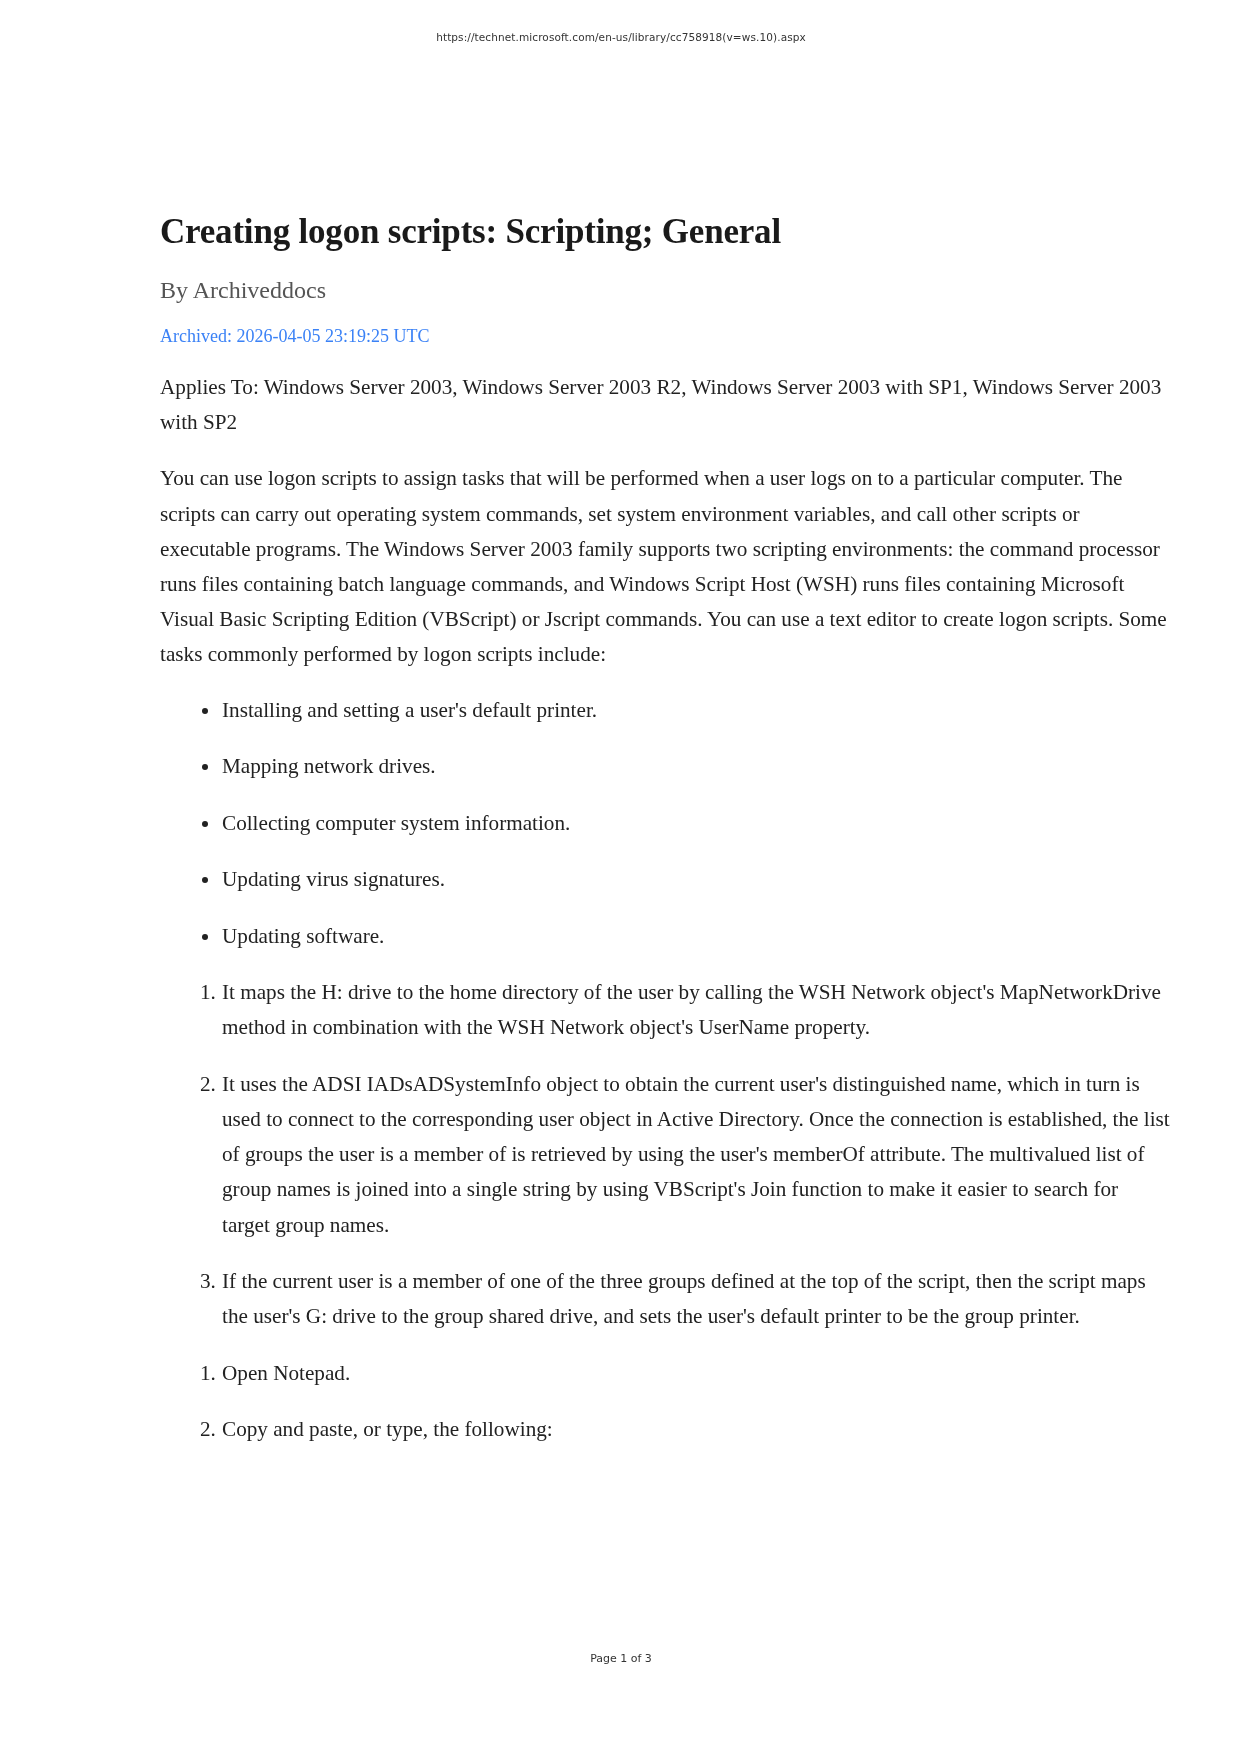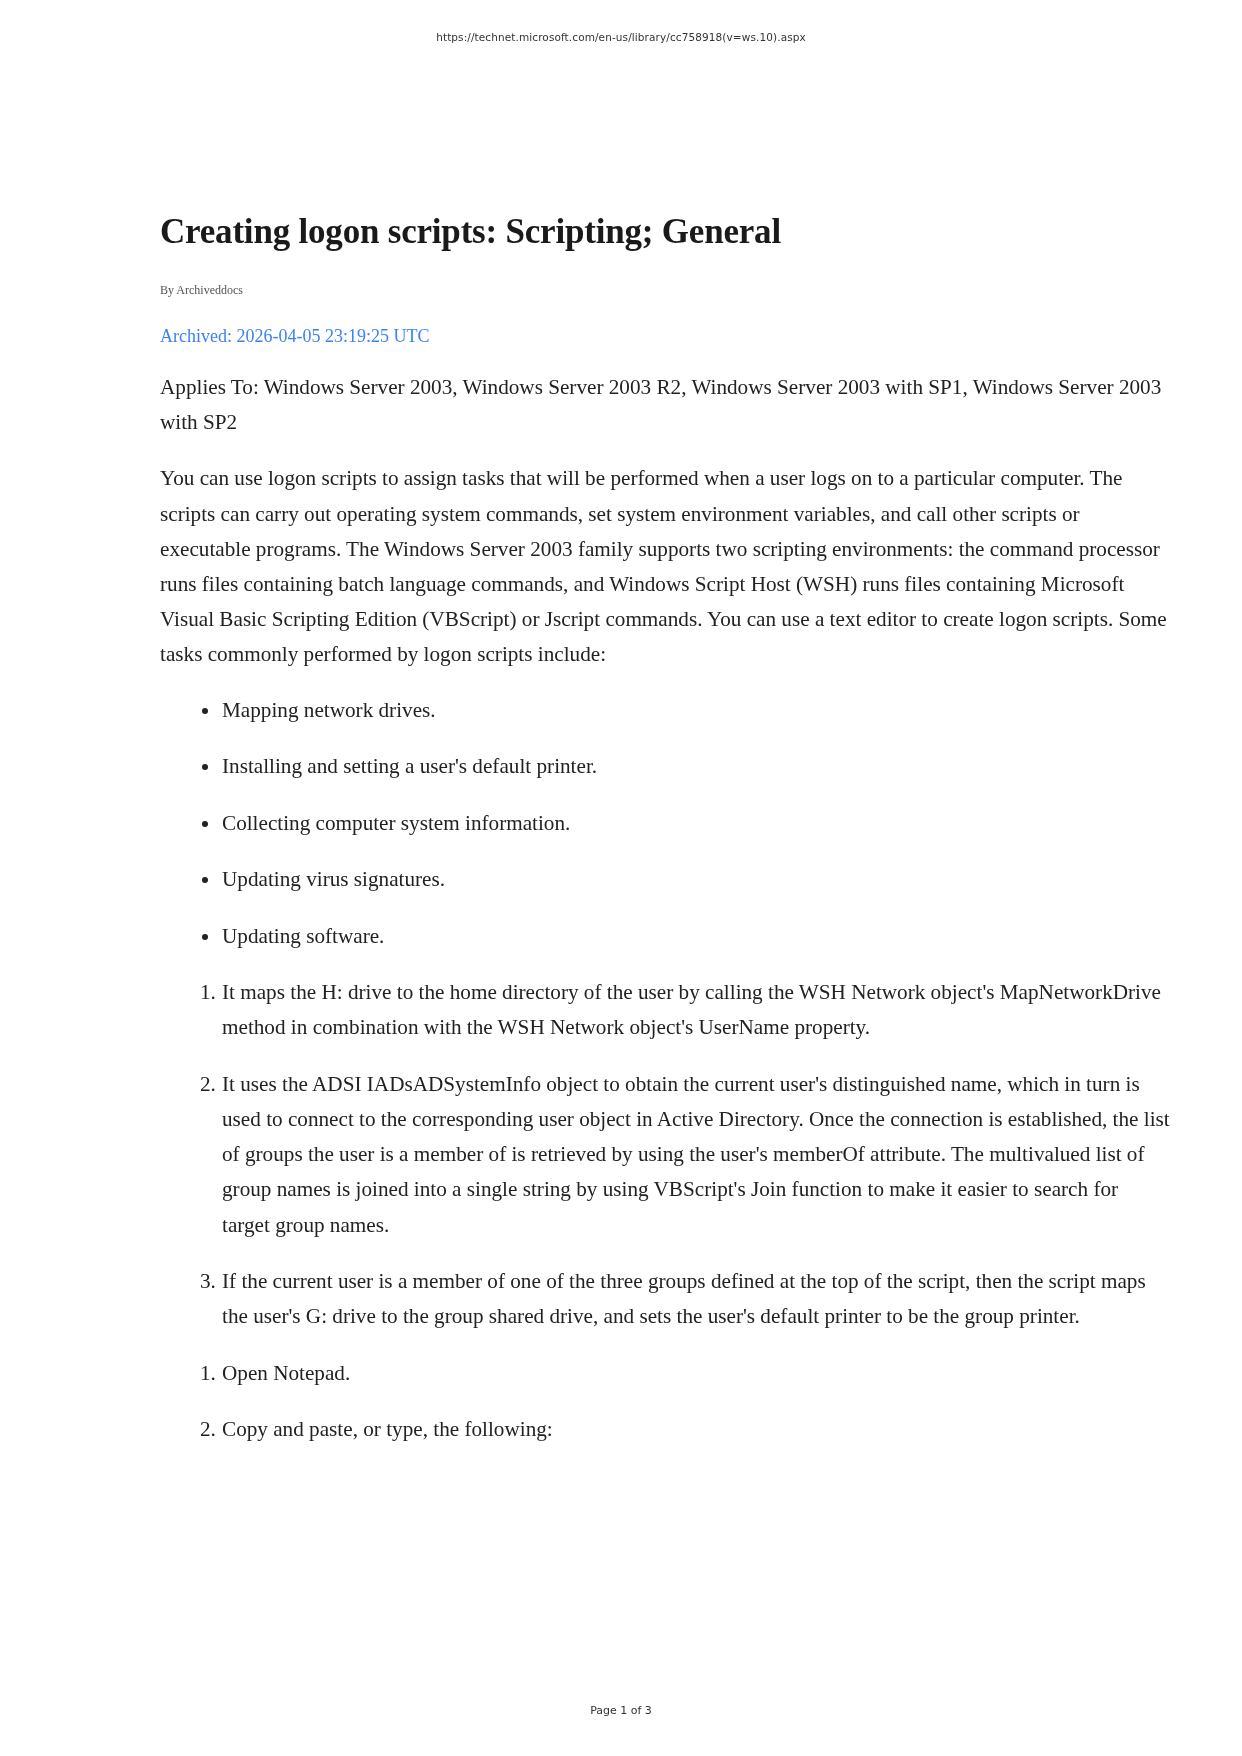--- a/index.html
+++ b/index.html
@@ -40,21 +40,21 @@
       font-family: "Liberation Serif", serif;
       font-weight: bold;
       font-size: 35px;
       line-height: 44px;
       margin: 0;
       color: #1a1a1a;
       letter-spacing: -0.2px;
     }
     .byline {
       margin-top: 21px;
-      font-size: 12px;
+      font-size: 24px;
       line-height: 30px;
       color: #555555;
     }
     .archived {
       margin-top: 18px;
       font-size: 18px;
       line-height: 26px;
       color: #3b82f6;
     }
     .applies {
@@ -93,21 +93,21 @@
     ol.steps li .num {
       position: absolute;
       left: -22px;
       top: 0;
     }
     .after-list {
       margin-top: -4px;
     }
     .page-footer {
       position: absolute;
-      top: 1704px;
+      top: 1652px;
       left: 0;
       width: 1242px;
       text-align: center;
       font-family: "DejaVu Sans", sans-serif;
       font-size: 11px;
       color: #333333;
     }
   </style>
 </head>
 <body>
@@ -119,25 +119,25 @@
   <div class="byline">By Archiveddocs</div>
   <div class="archived">Archived: 2026-04-05 23:19:25 UTC</div>
 
   <p class="para applies">Applies To: Windows Server 2003, Windows Server 2003 R2, Windows Server 2003 with SP1, Windows Server 2003 with SP2</p>
 
   <p class="para">You can use logon scripts to assign tasks that will be performed when a user logs on to a particular computer. The scripts can carry out operating system commands, set system environment variables, and call other scripts or executable programs. The Windows Server 2003 family supports two scripting environments: the command processor runs files containing batch language commands, and Windows Script Host (WSH) runs files containing Microsoft Visual Basic Scripting Edition (VBScript) or Jscript commands. You can use a text editor to create logon scripts. Some tasks commonly performed by logon scripts include:</p>
 
   <ul class="tasks">
     <li>
       <span class="bullet"></span>
-      <span>Mapping network drives.</span>
+      <span>Installing and setting a user's default printer.</span>
     </li>
     <li>
       <span class="bullet"></span>
-      <span>Installing and setting a user's default printer.</span>
+      <span>Mapping network drives.</span>
     </li>
     <li>
       <span class="bullet"></span>
       <span>Collecting computer system information.</span>
     </li>
     <li>
       <span class="bullet"></span>
       <span>Updating virus signatures.</span>
     </li>
     <li>

